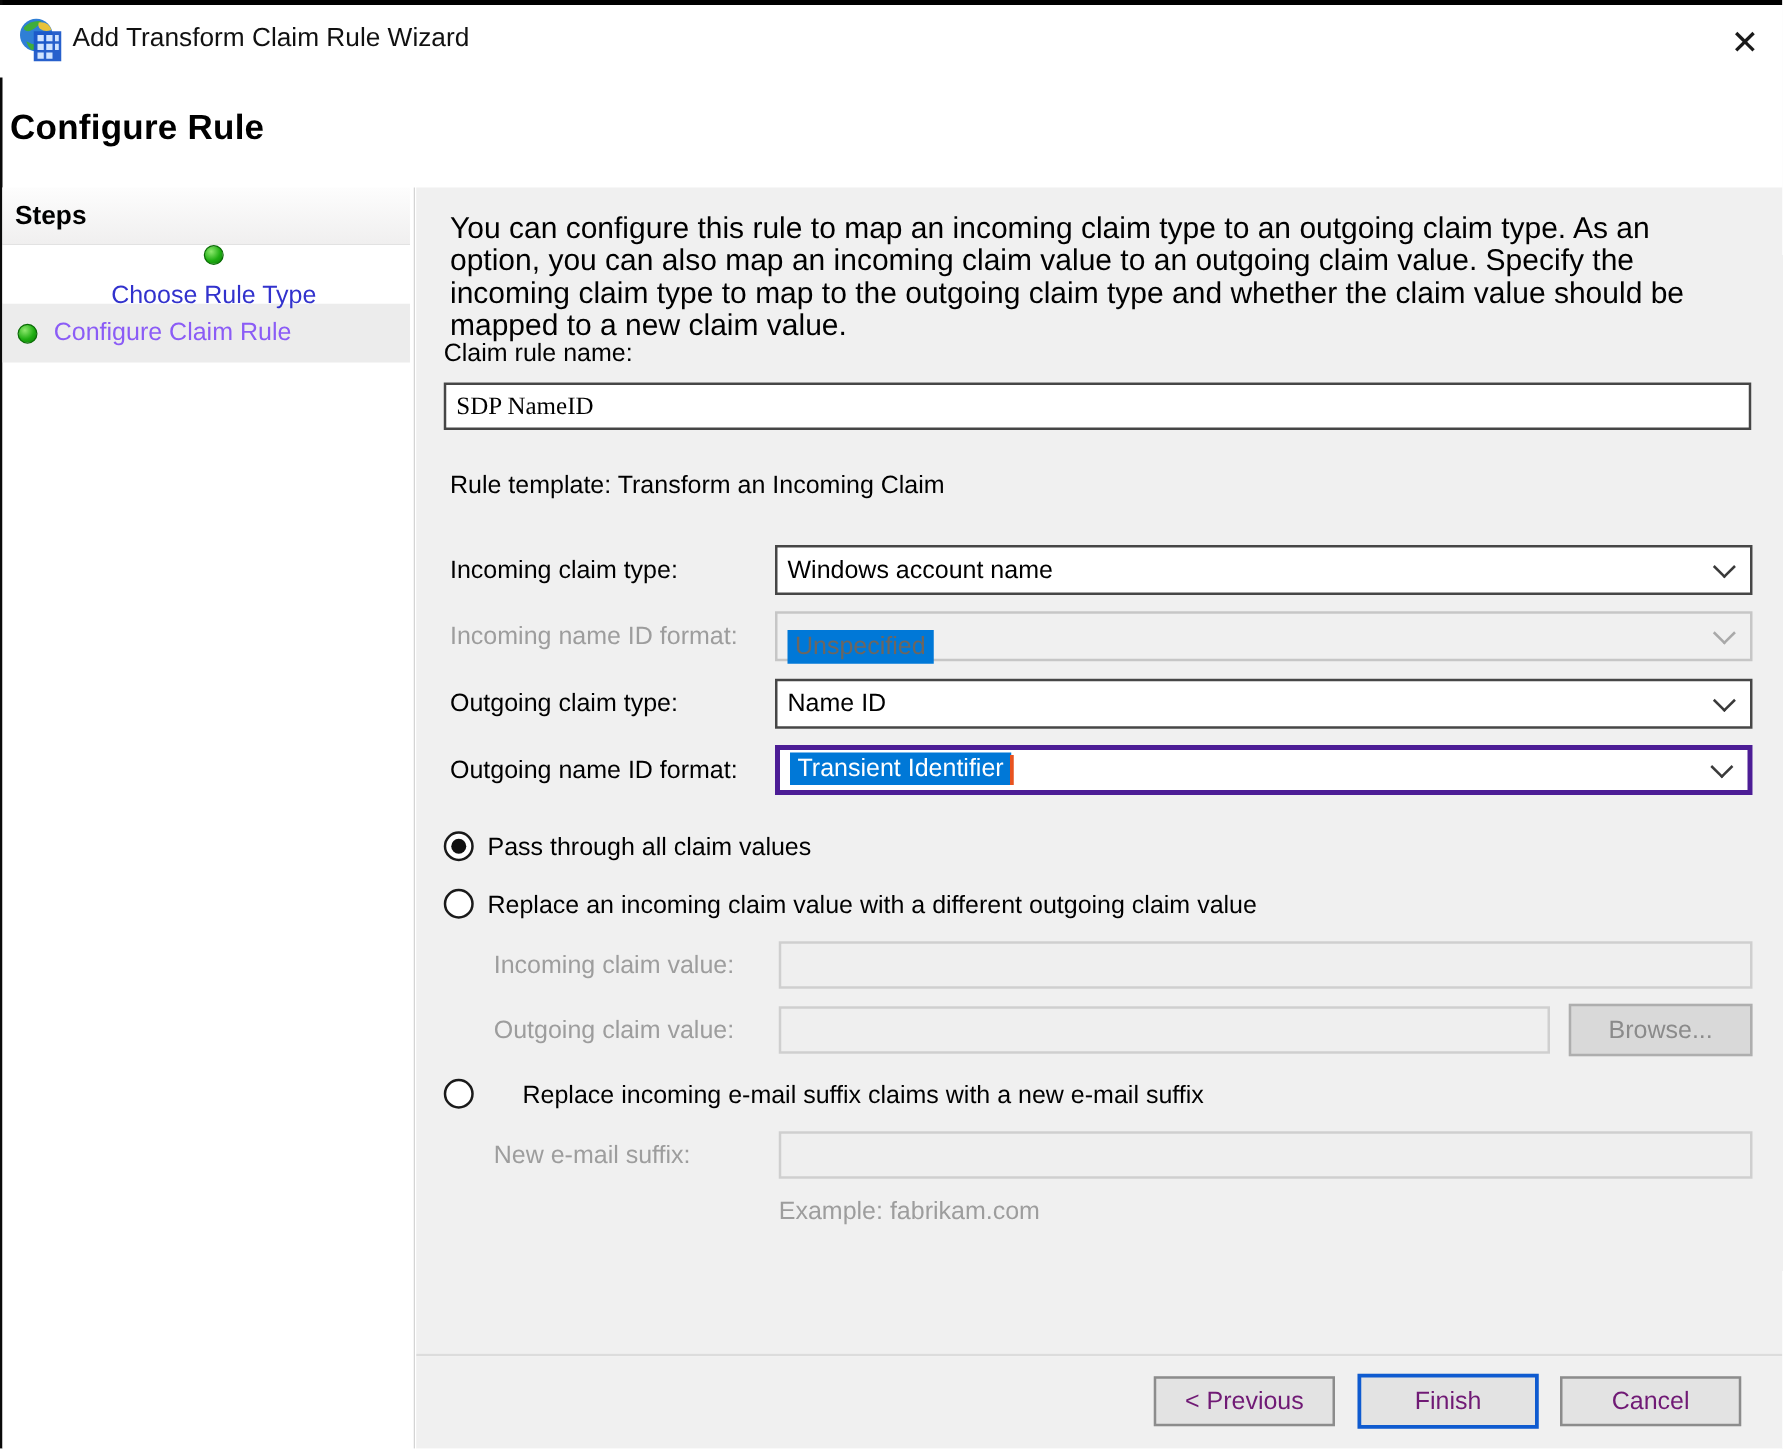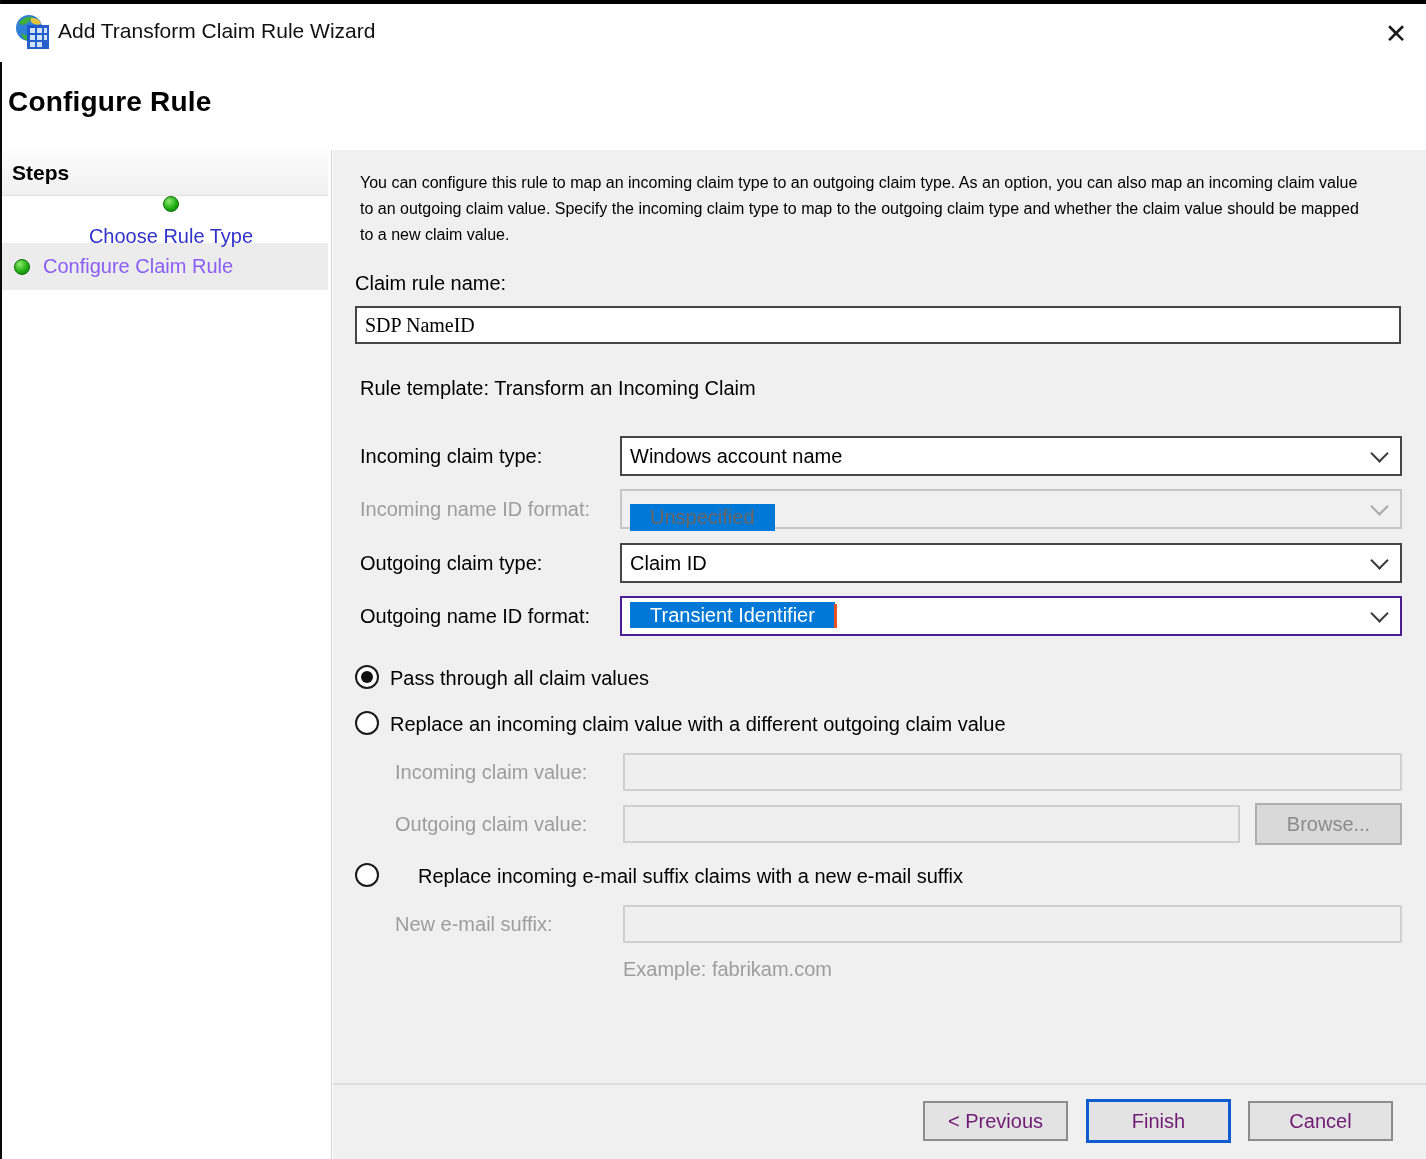--- a/index.html
+++ b/index.html
@@ -20,31 +20,31 @@
   .sidebar{position:absolute;left:2px;top:150px;width:326px;height:1009px;background:#fff;}
   .steps-heading{height:45px;display:flex;align-items:center;padding-left:10px;font-size:21px;font-weight:bold;background:linear-gradient(#fdfdfd,#f0efef);border-bottom:1px solid #e2e2e2;}
   .step-row{height:47px;display:flex;align-items:center;padding-left:12px;gap:13px;font-size:20px;cursor:pointer;}
   .step-row.first{color:#3232cd;background:#fff;flex-direction:column;}
   .step-row.current{color:#8b5cf6;background:#ececec;}
   .bullet{width:14px;height:14px;border-radius:50%;background:radial-gradient(circle at 35% 30%, #8ee96e, #1fae12 55%, #0b7a06);border:1px solid #0a6b05;flex:0 0 auto;}
   .v-divider{position:absolute;left:331px;top:150px;width:1px;height:1009px;background:#d4d4d4;}
 
   
   .panel{position:absolute;left:333px;top:150px;width:1093px;height:933px;background:#f0f0f0;}
-  .desc{position:absolute;left:27px;top:20px;width:1015px;font-size:16px;line-height:26px;color:#000;}
+  .desc{position:absolute;left:27px;top:20px;width:1015px;font-size:24px;line-height:26px;color:#000;}
   .lbl{position:absolute;font-size:20px;color:#000;white-space:nowrap;}
   .lbl.dis{color:#9d9d9d;}
   .name-input{position:absolute;left:22px;top:156px;width:1046px;height:38px;border:2px solid #464646;background:#fff;font-family:Liberation Serif, serif;font-size:20px;padding:0 0 0 8px;box-sizing:border-box;outline:none;color:#000;}
 
   .combo{position:absolute;left:287px;width:782px;height:40px;box-sizing:border-box;background:#fff;border:2px solid #464646;display:flex;align-items:center;justify-content:space-between;padding:0 14px 0 8px;font-size:20px;cursor:pointer;}
   .combo.disabled{background:#f0f0f0;border:2px solid #c6c6c6;cursor:default;}
-  .combo.focused{border:2px solid #4c1d95;}
+  .combo.focused{border:4px solid #4c1d95;}
   .chev{width:11px;height:11px;border-right:2px solid #3a3a3a;border-bottom:2px solid #3a3a3a;transform:rotate(45deg);margin-top:-6px;flex:0 0 auto;}
   .combo.disabled .chev{border-color:#a9a9a9;}
-  .sel-hl{background:#0078d7;color:#fff;padding:2px 20px;margin-top:16px;}
+  .sel-hl{background:#0078d7;color:#fff;padding:2px 6px;margin-top:16px;}
   .sel-hl.dis{color:#6d665f;}
   .caret{display:inline-block;width:3px;height:24px;background:#e8531f;vertical-align:middle;margin-left:-1px;}
 
   .radio{position:absolute;left:22px;width:24px;height:24px;border-radius:50%;border:2px solid #1a1a1a;background:#fff;box-sizing:border-box;cursor:pointer;}
   .radio.checked::after{content:"";position:absolute;left:4px;top:4px;width:12px;height:12px;border-radius:50%;background:#111;}
   .radio-lbl{position:absolute;left:57px;font-size:20px;color:#000;cursor:default;}
 
   .dis-input{position:absolute;height:38px;box-sizing:border-box;background:#efefef;border:2px solid #cfcfcf;font-size:20px;padding-left:8px;font-family:"Liberation Sans",sans-serif;color:#555;}
   .browse-btn{position:absolute;left:922px;top:653px;width:147px;height:42px;box-sizing:border-box;background:#d9d9d9;border:2px solid #aeaeae;color:#8b8b8b;font-size:20px;display:flex;align-items:center;justify-content:center;}
   .example{position:absolute;left:290px;top:808px;font-size:20px;color:#9d9d9d;}
@@ -117,21 +117,21 @@
     </div>
 
     <div class="lbl dis" style="left:27px;top:348px;">Incoming name ID format:</div>
     <div class="combo disabled" style="top:339px;">
       <span class="sel-hl dis">Unspecified</span>
       <span class="chev"></span>
     </div>
 
     <div class="lbl" style="left:27px;top:402px;">Outgoing claim type:</div>
     <div class="combo" style="top:393px;">
-      <span>Claim ID</span>
+      <span>Name ID</span>
       <span class="chev"></span>
     </div>
 
     <div class="lbl" style="left:27px;top:455px;text-align:center;">Outgoing name ID format:</div>
     <div class="combo focused" style="top:446px;">
       <span><span class="sel-hl">Transient Identifier</span><span class="caret"></span></span>
       <span class="chev"></span>
     </div>
 
     <div class="radio checked" style="top:515px;"></div>

